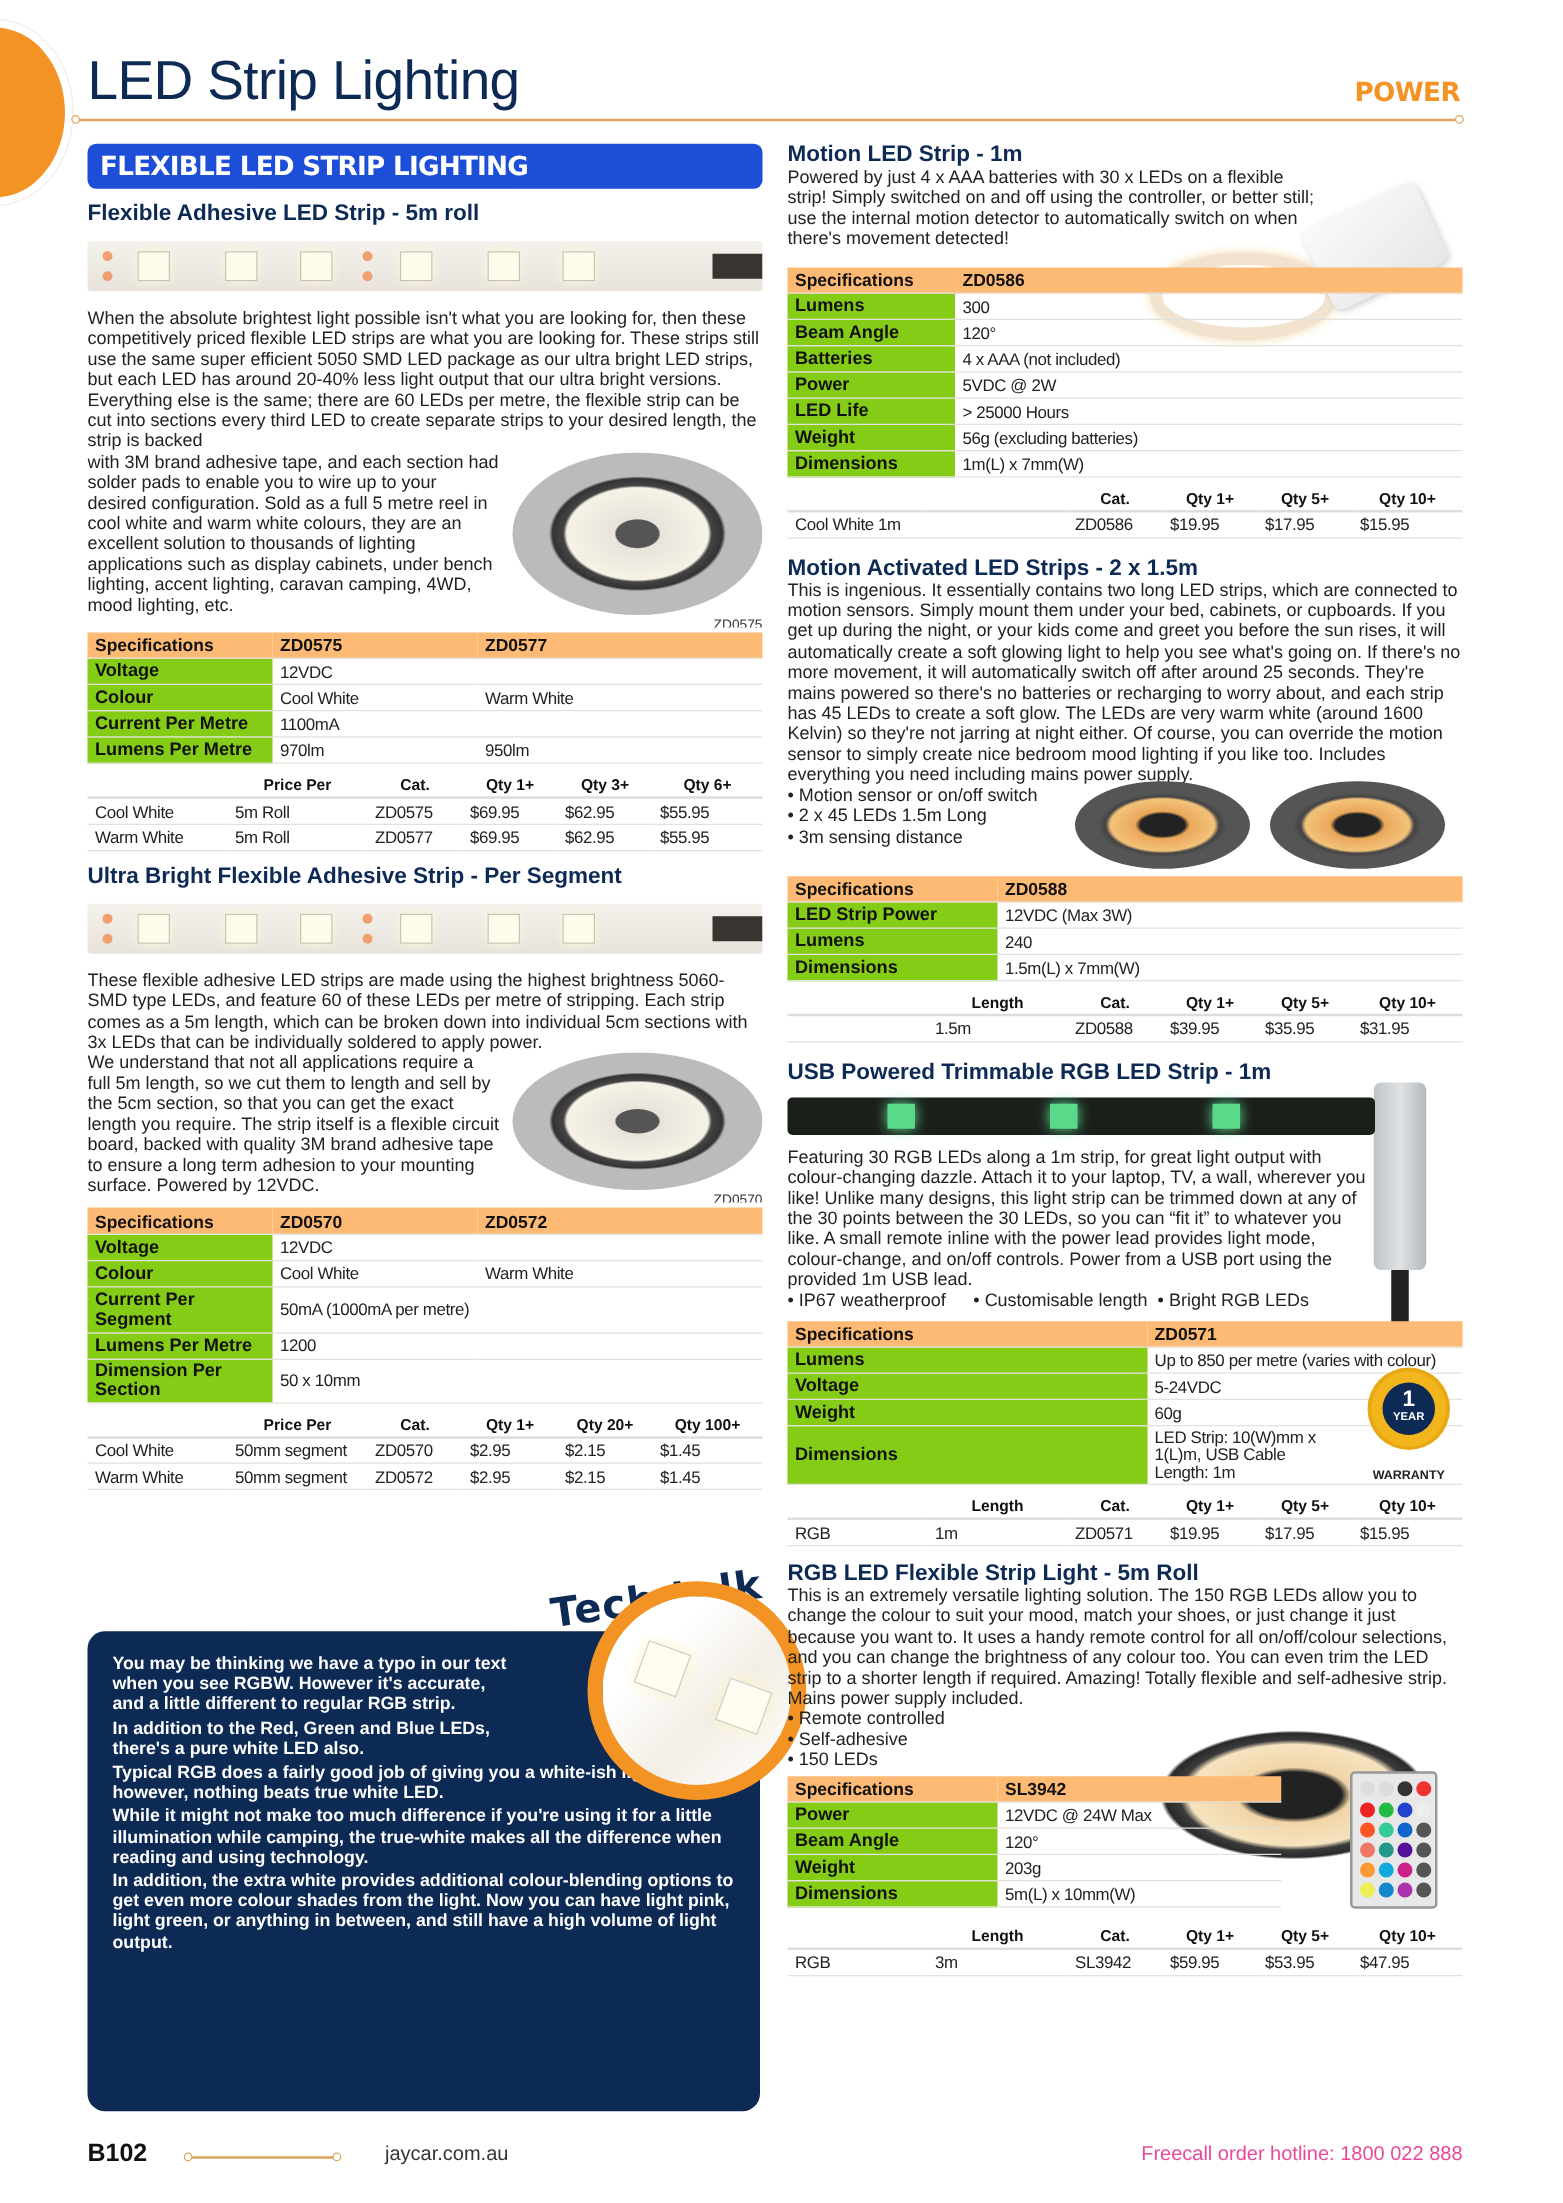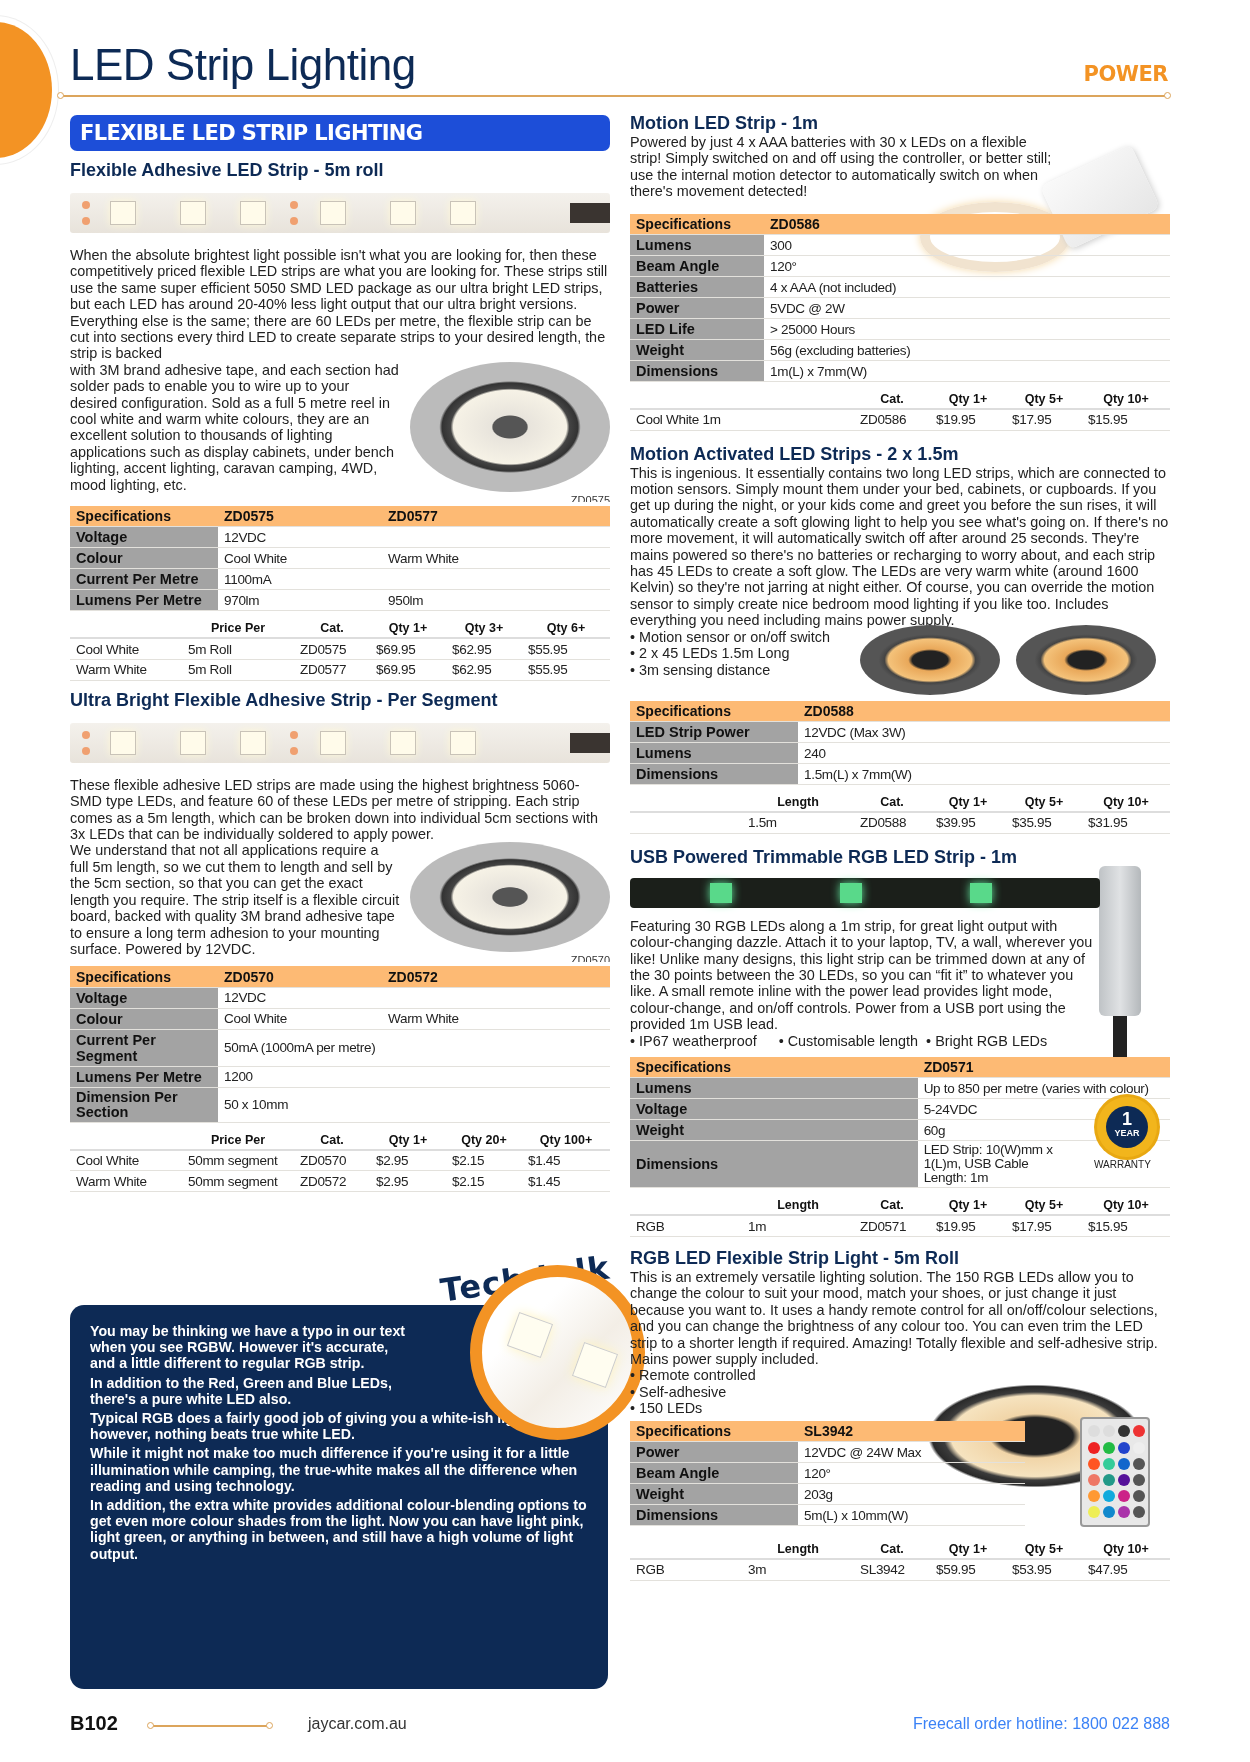--- a/index.html
+++ b/index.html
@@ -23,21 +23,21 @@
   .strip-img .pad { position: absolute; width: 8px; height: 8px; border-radius: 50%; background: #f0a070; }
   .strip-img .cable { position: absolute; right: 0; top: 10px; width: 40px; height: 20px; background: #3a3430; }
 
   .float-right { float: right; position: relative; }
   .reel { width: 200px; height: 130px; border-radius: 50%; background: radial-gradient(ellipse at center, #555 12%, #e8e4dc 13%, #f6f2e6 40%, #444 42%, #333 48%, #bbb 50%); position: relative; }
   .cat-label { position: absolute; right: 0; bottom: -4px; font-size: 11px; color: #333; }
 
   table.spec { width: 100%; border-collapse: collapse; font-size: 14px; margin-top: 4px; }
   table.spec td { padding: 2px 6px; border-bottom: 1px solid #e3e1dc; height: 21px; vertical-align: middle; }
   table.spec tr.head td { background: #fdba74; font-weight: bold; font-size: 14px; color: #111; }
-  table.spec td.k { background: #a3a3a3; font-weight: bold; color: #111; font-size: 14.5px; }
+  table.spec td.k { background: #84cc16; font-weight: bold; color: #111; font-size: 14.5px; }
   table.spec td.v { font-family: "Liberation Sans", sans-serif; font-size: 13.5px; color: #222; letter-spacing: -0.3px; }
 
   table.price { width: 100%; border-collapse: collapse; font-size: 13.5px; margin-top: 8px; }
   table.price th { text-align: center; font-weight: bold; font-size: 12.5px; padding: 2px 6px; border-bottom: 2px solid #ddd; color: #111; }
   table.price td { padding: 2px 6px; border-bottom: 1px solid #e3e1dc; height: 21px; letter-spacing: -0.3px; }
 
   .bullets { list-style: none; font-size: 14.4px; line-height: 16.4px; }
   .bullets li::before { content: "• "; }
 
   .tech-box { position: absolute; left: 70px; top: 1305px; width: 538px; height: 384px; background: #0d2a55; border-radius: 14px; color: #fff; padding: 18px 20px; }
@@ -45,28 +45,28 @@
   .tech-text p { font-size: 14.2px; font-weight: bold; line-height: 16.2px; margin-bottom: 3px; }
   .tech-circle { position: absolute; left: 400px; top: -40px; width: 175px; height: 175px; border-radius: 50%; border: 12px solid #f39324; background: linear-gradient(135deg, #fff 30%, #f3eee6 60%, #fff); overflow: hidden; }
   .tech-circle .l1 { position: absolute; left: 30px; top: 40px; width: 36px; height: 36px; background: #fffdf0; border: 1px solid #ccc; box-shadow: 0 0 12px #fff4c0; transform: rotate(20deg); }
   .tech-circle .l2 { position: absolute; left: 95px; top: 70px; width: 36px; height: 36px; background: #fffdf0; border: 1px solid #ccc; box-shadow: 0 0 12px #fff4c0; transform: rotate(20deg); }
   .tech-talk { position: absolute; left: 440px; top: 1260px; font-size: 32px; font-weight: bold; color: #0d2a55; font-family: "DejaVu Sans", sans-serif; transform: rotate(-8deg); letter-spacing: 1px; }
 
   .footer { position: absolute; top: 1712px; left: 70px; width: 1100px; height: 26px; }
   .footer .pg { position: absolute; left: 0; top: 0; font-size: 20px; font-weight: bold; color: #111; }
   .footer .frule { position: absolute; left: 80px; top: 13px; width: 120px; height: 2px; background: #dca55c; }
   .footer .site { position: absolute; left: 238px; top: 3px; font-size: 16px; color: #333; }
-  .footer .hotline { position: absolute; right: 0; top: 3px; font-size: 16px; color: #3b82f6; }
+  .footer .hotline { position: absolute; right: 0; top: 3px; font-size: 16px; color: #ec4899; }
 
   .badge { position: absolute; right: 10px; width: 66px; height: 66px; }
   .badge .star { width: 60px; height: 60px; border-radius: 50%; background: #f2b51c; display: flex; align-items: center; justify-content: center; margin: 0 auto; box-shadow: 0 0 0 3px #e8a812; }
   .badge .inner { width: 42px; height: 42px; border-radius: 50%; background: #0d2a55; color: #fff; text-align: center; font-weight: bold; line-height: 14px; padding-top: 6px; }
   .badge .inner .n { font-size: 18px; display: block; }
   .badge .inner .y { font-size: 9px; display: block; }
-  .badge .wl { font-size: 10px; font-weight: normal; color: #222; margin-top: 2px; }
+  .badge .wl { font-size: 10px; font-weight: bold; text-align: center; color: #222; margin-top: 18px; }
 
   .motion-img { position: absolute; right: 0; top: 40px; width: 260px; height: 120px; }
   .motion-img .coil { position: absolute; left: 10px; top: 50px; width: 150px; height: 70px; border-radius: 50%; border: 10px solid #f1e3cf; box-shadow: 0 0 8px #f5d9a6; }
   .motion-img .box { position: absolute; right: 20px; top: 10px; width: 100px; height: 70px; background: linear-gradient(160deg, #fafafa, #e6e6e6); border-radius: 8px; transform: rotate(-25deg); box-shadow: 1px 2px 6px #ccc; }
 
   .reel2 { width: 140px; height: 70px; border-radius: 50%; background: radial-gradient(ellipse at center, #222 18%, #e9a85a 22%, #f4c27a 42%, #444 46%, #555 52%); display: inline-block; }
 
   .usb-strip { height: 30px; background: #1b1f1a; border-radius: 4px; margin: 10px 0 10px 0; position: relative; width: 470px; }
   .usb-strip .g { position: absolute; top: 5px; width: 22px; height: 20px; background: #59d98a; box-shadow: 0 0 10px #5fe19a; }
   .remote { position: absolute; right: 20px; top: 0; width: 60px; height: 190px; }

